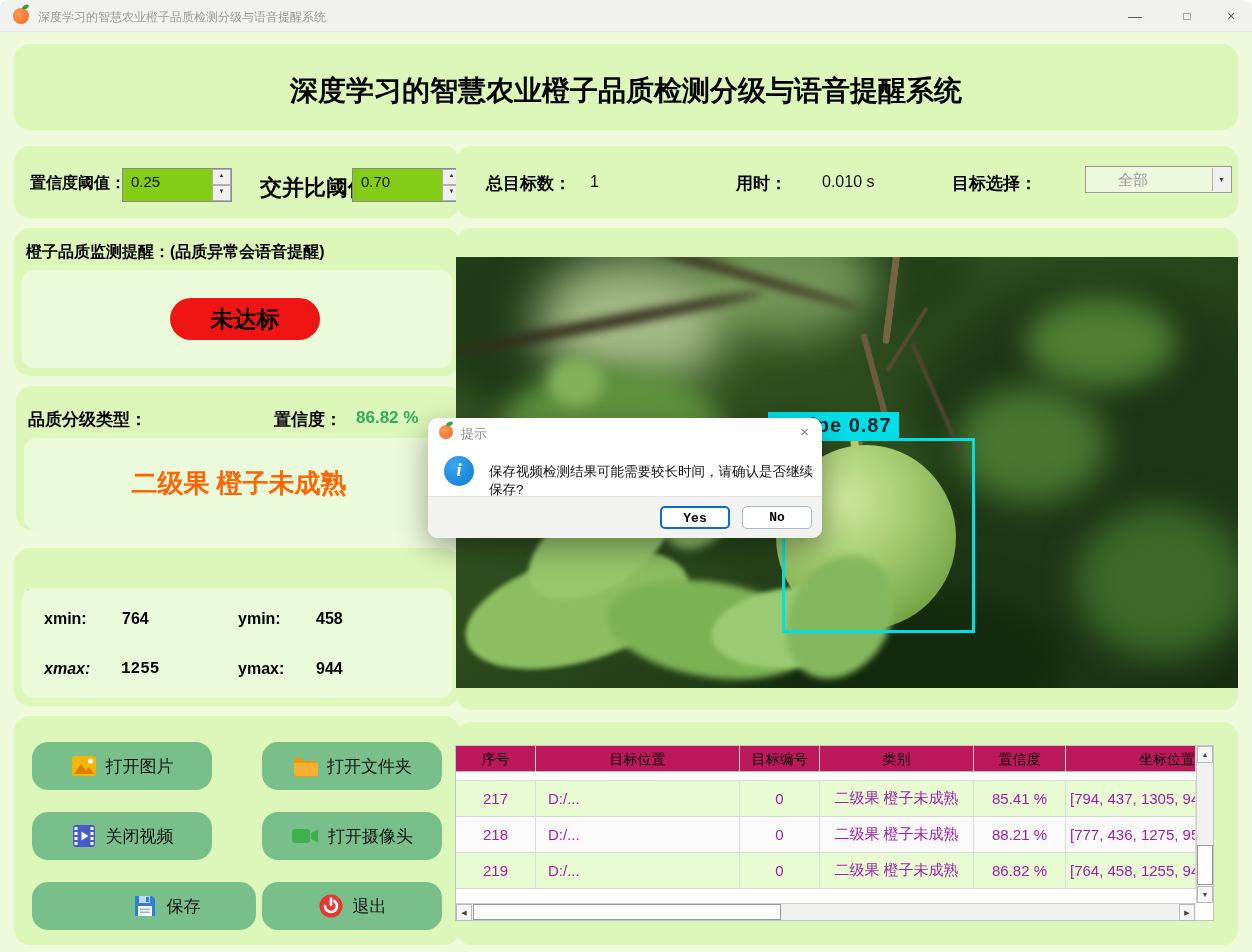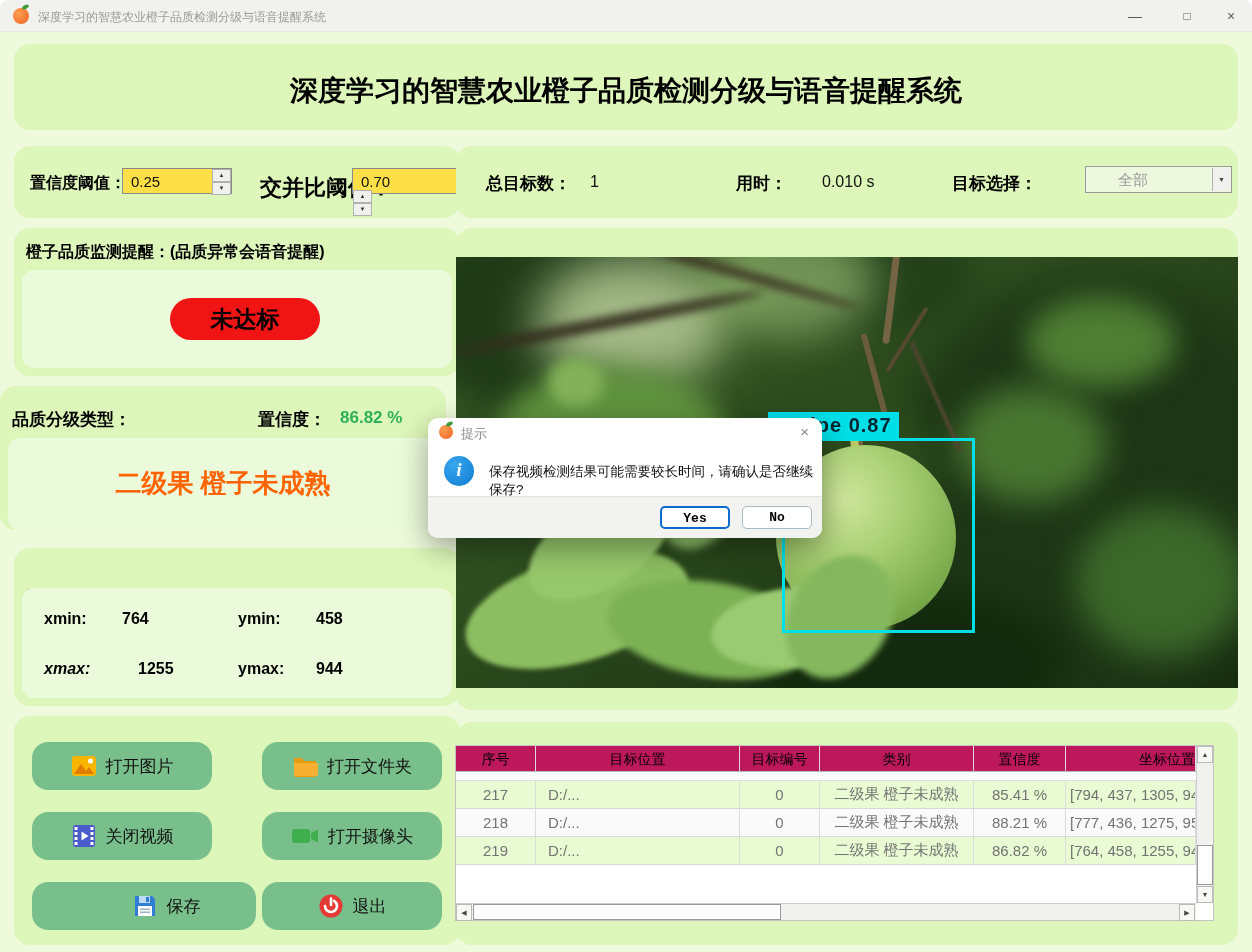--- a/index.html
+++ b/index.html
@@ -20,62 +20,62 @@
   #stage{position:absolute;left:0;top:32px;width:1252px;height:920px;background:#eefadb;}
   .panel{position:absolute;background:#ddf6b9;border-radius:16px;}
   .sub{position:absolute;background:#ebfada;border-radius:12px;}
   .lbl{position:absolute;font-weight:bold;color:#000;}
   #heading-panel{left:14px;top:12px;width:1224px;height:86px;}
   #page-heading{position:absolute;left:0;top:28px;width:100%;text-align:center;
                 font-size:28px;font-weight:bold;color:#000;}
   
   #thresh-panel{left:14px;top:114px;width:446px;height:72px;}
   #stats-panel{left:456px;top:114px;width:782px;height:72px;}
-  .spin{position:absolute;height:26px;background:#fde047;border:1px solid #8a8a8a;display:flex;box-sizing:border-box;}
+  .spin{position:absolute;height:34px;background:#84cc16;border:1px solid #8a8a8a;display:flex;box-sizing:border-box;}
   .spin .val{flex:1;font-size:15px;color:#111;padding:4px 0 0 8px;}
   .spin .arrows{width:19px;display:flex;flex-direction:column;}
   .spin .arrows div{flex:1;background:#f0f0ee;border:1px solid #b0b0b0;font-size:6px;line-height:11px;
                     text-align:center;color:#333;box-sizing:border-box;}
   #spin-conf{left:108px;top:22px;width:110px;}
-  #spin-iou{left:338px;top:22px;width:110px;flex-direction:column;}
+  #spin-iou{left:338px;top:22px;width:110px;}
   #lbl-conf-th{left:16px;top:27px;font-size:16px;}
   #lbl-iou-th{left:246px;top:27px;font-size:22px;}
   #lbl-total{left:30px;top:26px;font-size:17px;}
   #val-total{position:absolute;left:134px;top:27px;font-size:16px;color:#111;}
   #lbl-time{left:280px;top:26px;font-size:17px;}
   #val-time{position:absolute;left:366px;top:27px;font-size:16px;color:#111;}
   #lbl-select{left:496px;top:26px;font-size:17px;}
   #combo{position:absolute;left:629px;top:20px;width:147px;height:27px;background:#edf8df;
          border:1px solid #9a9a9a;box-sizing:border-box;}
   #combo .val{position:absolute;left:8px;top:4px;font-size:15px;color:#9a9a9a;margin-left:24px;}
   #combo .arrow{position:absolute;right:1px;top:1px;width:17px;height:23px;background:#f0f0ee;
          border-left:1px solid #b0b0b0;font-size:7px;color:#444;text-align:center;line-height:23px;}
   
   #monitor-panel{left:14px;top:196px;width:446px;height:148px;}
   #monitor-header{left:12px;top:14px;font-size:16px;}
   #monitor-sub{left:8px;top:42px;width:430px;height:98px;}
   #status-pill{position:absolute;left:148px;top:28px;width:150px;height:42px;background:#f01414;
                border-radius:21px;text-align:center;line-height:42px;font-size:23px;font-weight:bold;color:#000;}
   
-  #grade-panel{left:0;top:354px;width:446px;height:144px;}
+  #grade-panel{left:16px;top:354px;width:446px;height:144px;}
   #grade-type-lbl{left:12px;top:22px;font-size:17px;}
   #grade-conf-lbl{left:258px;top:22px;font-size:17px;}
   #grade-conf-val{position:absolute;left:340px;top:22px;font-size:17px;font-weight:bold;color:#2eb05a;}
   #grade-sub{left:8px;top:52px;width:430px;height:92px;}
   #grade-result{position:absolute;left:0;top:28px;width:100%;text-align:center;
                 font-size:26px;font-weight:bold;color:#ff6400;}
   
   #pos-panel{left:14px;top:516px;width:446px;height:158px;}
   #pos-header{left:12px;top:14px;font-size:12px;margin-top:25px;}
   #pos-sub{left:8px;top:40px;width:430px;height:110px;}
   .coord-lbl{position:absolute;font-size:16px;font-weight:bold;color:#000;}
   .coord-val{position:absolute;font-size:16px;font-weight:bold;color:#000;}
   #xmin-l{left:22px;top:22px;} #xmin-v{left:100px;top:22px;}
   #ymin-l{left:216px;top:22px;} #ymin-v{left:294px;top:22px;}
-  #xmax-l{left:22px;top:72px;font-style:italic;} #xmax-v{left:116px;top:72px;}
+  #xmax-l{left:22px;top:72px;font-style:italic;} #xmax-v{left:99px;top:72px;font-family:Liberation Mono, monospace;}
   #ymax-l{left:216px;top:72px;} #ymax-v{left:294px;top:72px;}
   
   #btns-panel{left:14px;top:684px;width:446px;height:229px;}
   .gbtn{position:absolute;width:180px;height:48px;background:#79bf8b;border-radius:16px;
         display:flex;align-items:center;justify-content:center;gap:9px;font-size:17px;color:#111;}
   .gbtn svg{display:block;}
   #btn-img{left:18px;top:26px;} #btn-folder{left:248px;top:26px;}
   #btn-video{left:18px;top:96px;} #btn-cam{left:248px;top:96px;}
   #btn-save{left:18px;top:166px;padding-left:44px;} #btn-exit{left:248px;top:166px;}
   
@@ -119,21 +119,21 @@
   
   #table-panel{left:456px;top:690px;width:782px;height:223px;}
   #tbl{position:absolute;left:455px;top:713px;width:757px;height:174px;background:#fff;
        border:1px solid #c2c2c2;box-sizing:content-box;}
   .thead{display:flex;height:26px;background:#be185d;border-bottom:1px solid #b9b9b9;box-sizing:border-box;}
   .thead span{font-size:14px;color:#000;text-align:center;padding-top:5px;border-right:1px solid #dcdcdc;box-sizing:border-box;}
   .c0{width:80px;} .c1{width:204px;} .c2{width:80px;} .c3{width:154px;} .c4{width:92px;}
   .c5{width:130px;overflow:hidden;white-space:nowrap;}
   .thead .c5{text-align:right;font-family:Liberation Serif, serif;}
   .sliver{height:8px;background:#fdfdfd;border-bottom:1px solid #dcdcdc;}
-  .trow{display:flex;height:28px;border-bottom:1px solid #d8d8d8;font-size:15px;color:#737373;align-items:center;box-sizing:border-box;}
+  .trow{display:flex;height:36px;border-bottom:1px solid #d8d8d8;font-size:15px;color:#a21caf;align-items:center;box-sizing:border-box;}
   .trow div{border-right:1px solid #dcdcdc;height:100%;display:flex;align-items:center;justify-content:center;box-sizing:border-box;}
   .trow .c1{justify-content:flex-start;padding-left:12px;}
   .trow .c5{justify-content:flex-start;padding-left:4px;}
   .row-green{background:#e9fbd3;} .row-white{background:#fafafa;}
   .vscroll{position:absolute;right:0;top:0;width:17px;height:157px;background:#f1f1ef;border-left:1px solid #d0d0d0;box-sizing:border-box;}
   .sbtn{position:absolute;width:16px;height:17px;background:#f7f7f5;border:1px solid #b9b9b9;
         font-size:7px;text-align:center;line-height:15px;color:#444;box-sizing:border-box;}
   #vs-up{left:0;top:0;} #vs-down{left:0;top:140px;}
   #vthumb{position:absolute;left:0;top:99px;width:16px;height:40px;background:#fdfdfd;border:1px solid #9a9a9a;box-sizing:border-box;}
   .hscroll{position:absolute;left:0;top:157px;width:740px;height:17px;background:#f1f1ef;border-top:1px solid #d0d0d0;box-sizing:border-box;}

